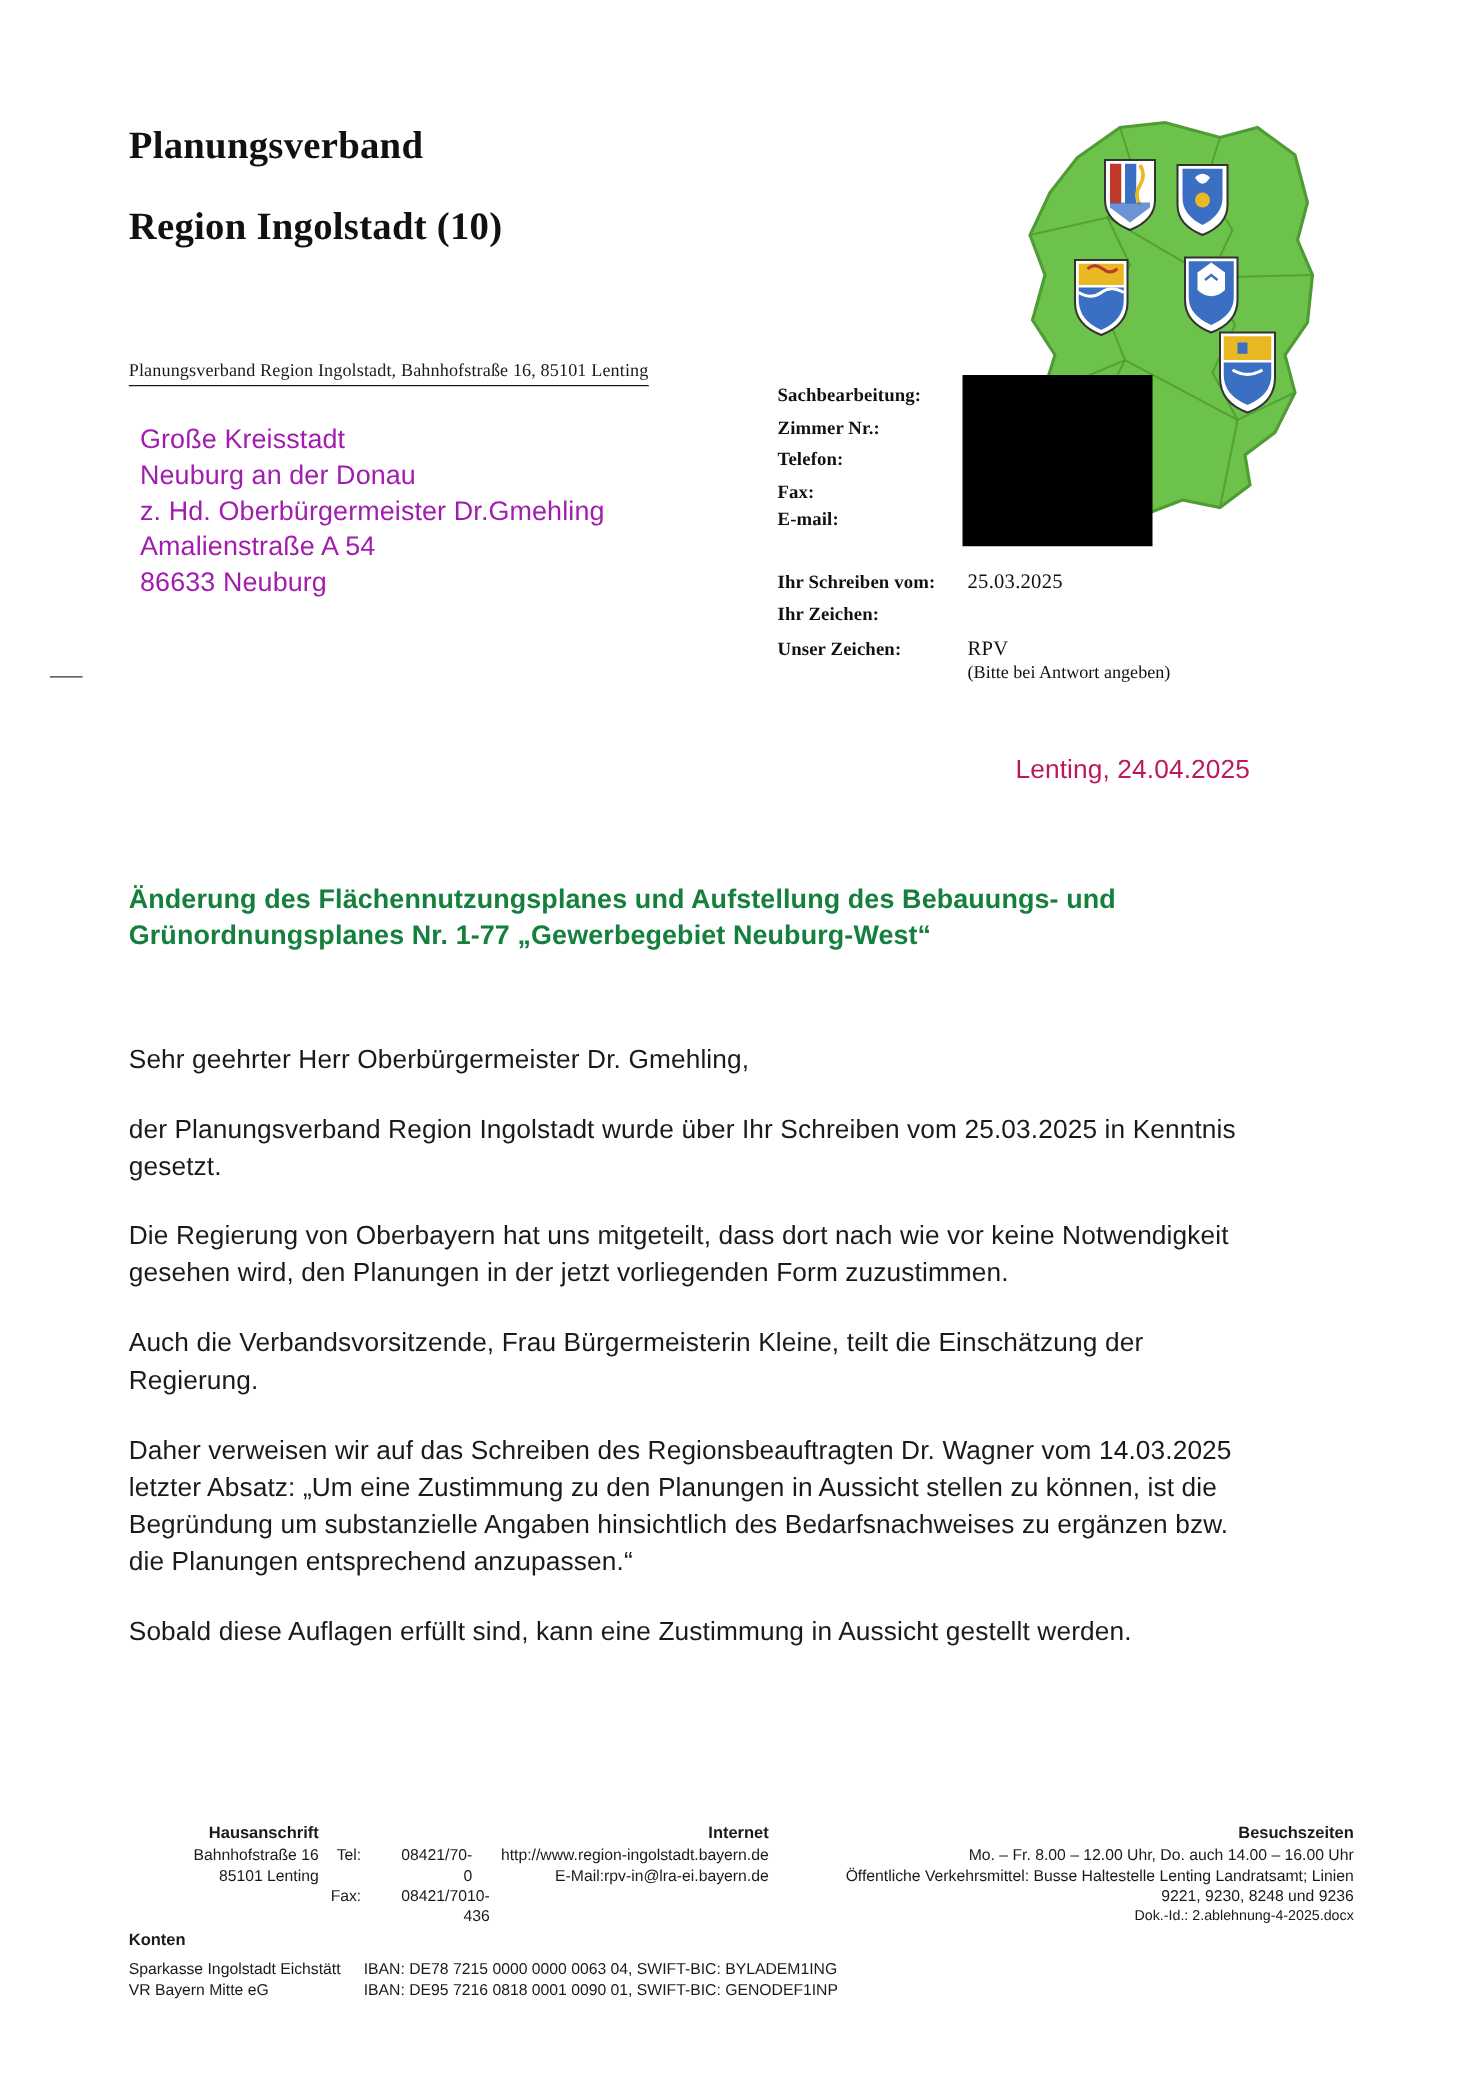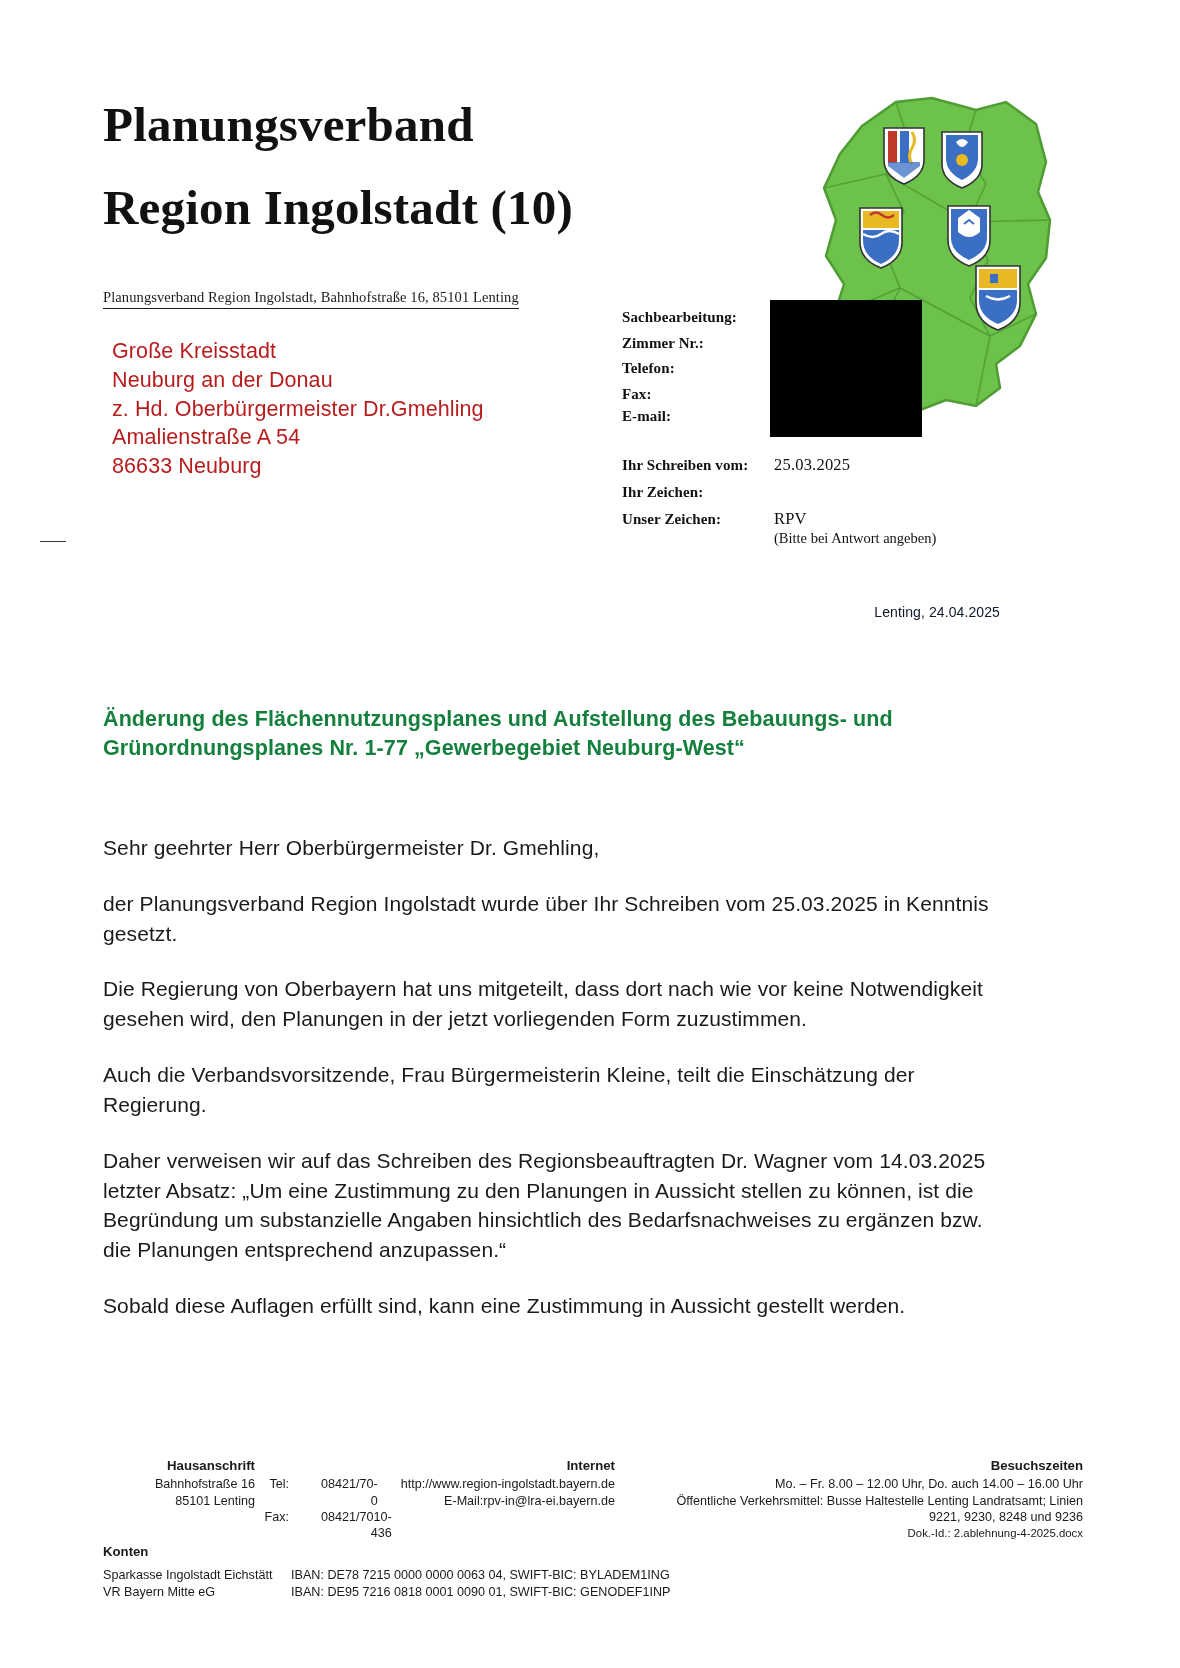--- a/index.html
+++ b/index.html
@@ -22,21 +22,21 @@
   
   .letterhead {
     position: absolute;
     left: 103px;
     top: 100px;
     width: 620px;
   }
   .lh-line {
     font-family: "Liberation Serif", serif;
     font-weight: bold;
-    font-size: 49px;
+    font-size: 31px;
     line-height: 1.0;
     letter-spacing: 0.2px;
     color: #111111;
   }
   .lh-line.second { margin-top: 34px; }
 
   .sender-strip {
     position: absolute;
     left: 103px;
     top: 289px;
@@ -49,21 +49,21 @@
     display: inline-block;
   }
 
   
   .address-block {
     position: absolute;
     left: 112px;
     top: 337px;
     font-size: 21.5px;
     line-height: 1.34;
-    color: #b91c1c;
+    color: #a21caf;
     letter-spacing: 0.1px;
   }
 
   
   .fold-mark {
     position: absolute;
     left: 40px;
     top: 541px;
     width: 26px;
     height: 0;
@@ -122,22 +122,22 @@
     width: 152px;
     height: 137px;
     background: #000000;
   }
 
   
   .place-date {
     position: absolute;
     right: 180px;
     top: 604px;
-    font-size: 14px;
-    color: #0f172a;
+    font-size: 21px;
+    color: #be185d;
     letter-spacing: 0.1px;
     white-space: nowrap;
   }
 
   
   .subject {
     position: absolute;
     left: 103px;
     top: 705px;
     width: 880px;

